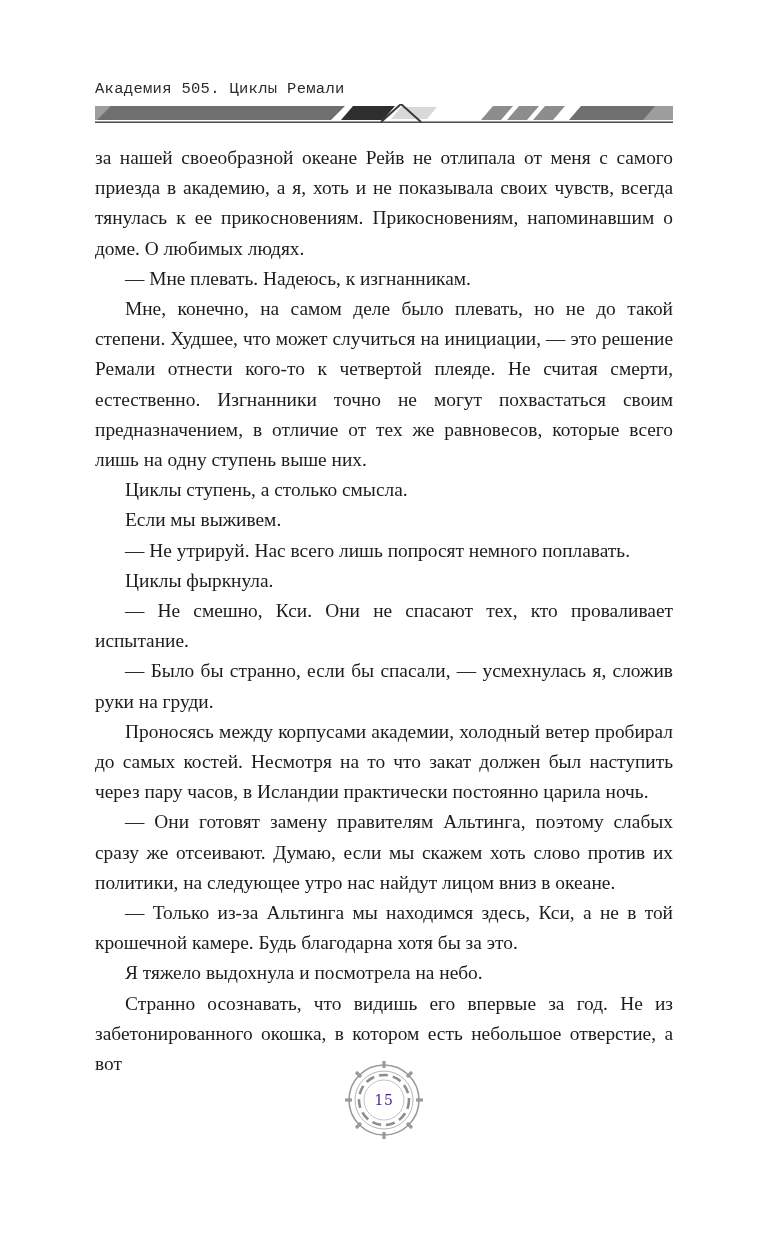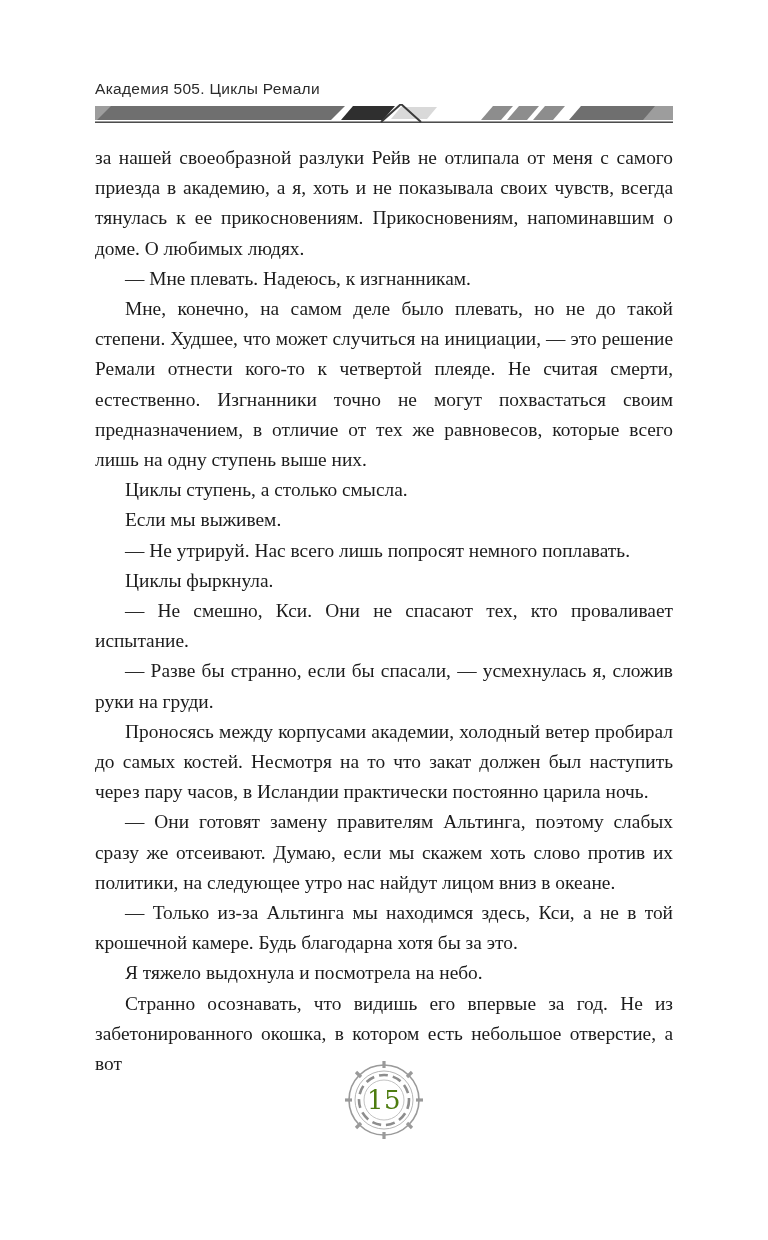--- a/index.html
+++ b/index.html
@@ -21,21 +21,21 @@
     width: 768px;
     height: 1240px;
   }
 
   
   .running-head {
     position: absolute;
     left: 95px;
     top: 80px;
     width: 580px;
-    font-family: Liberation Sans, sans-serif;
+    font-family: Liberation Mono, monospace;
     font-size: 15.5px;
     letter-spacing: 0.3px;
     color: #2b2b2b;
     white-space: nowrap;
   }
 
   
   .rule-band {
     position: absolute;
     left: 95px;
@@ -83,22 +83,22 @@
   }
   .folio-num {
     position: absolute;
     left: 0; top: 0;
     width: 90px;
     height: 90px;
     display: flex;
     align-items: center;
     justify-content: center;
     font-family: "DejaVu Serif", serif;
-    font-size: 26px;
-    color: #4d7c0f;
+    font-size: 14px;
+    color: #4c1d95;
     letter-spacing: 0.5px;
   }
 </style>
 </head>
 <body>
 
 <div class="page">
 
   <div class="running-head">Академия 505. Циклы Ремали</div>
 
@@ -121,29 +121,29 @@
       <path d="M450 2 H470 L458 16 H438 Z" fill="#8d8d8d"></path>
 
       <path d="M486 2 H578 L578 16 H474 Z" fill="#6f6f6f"></path>
       <path d="M560 2 H578 L578 16 H548 Z" fill="#9d9d9d"></path>
 
       <rect x="0" y="17.5" width="578" height="1.4" fill="#3a3a3a"></rect>
     </svg>
   </div>
 
   <div class="body-text">
-    <p class="no-indent">за нашей своеобразной разлуки Рейв не отлипала от меня с самого приезда в академию, а я, хоть и не показывала своих чувств, всегда тянулась к ее прикосновениям. Прикосновениям, напоминавшим о доме. О любимых людях.</p>
+    <p class="no-indent">за нашей своеобразной океане Рейв не отлипала от меня с самого приезда в академию, а я, хоть и не показывала своих чувств, всегда тянулась к ее прикосновениям. Прикосновениям, напоминавшим о доме. О любимых людях.</p>
     <p>— Мне плевать. Надеюсь, к изгнанникам.</p>
     <p>Мне, конечно, на самом деле было плевать, но не до такой степени. Худшее, что может случиться на инициации, — это решение Ремали отнести кого-то к четвертой плеяде. Не считая смерти, естественно. Изгнанники точно не могут похвастаться своим предназначением, в отличие от тех же равновесов, которые всего лишь на одну ступень выше них.</p>
     <p>Циклы ступень, а столько смысла.</p>
     <p>Если мы выживем.</p>
     <p>— Не утрируй. Нас всего лишь попросят немного поплавать.</p>
     <p>Циклы фыркнула.</p>
     <p>— Не смешно, Кси. Они не спасают тех, кто проваливает испытание.</p>
-    <p>— Разве бы странно, если бы спасали, — усмехнулась я, сложив руки на груди.</p>
+    <p>— Было бы странно, если бы спасали, — усмехнулась я, сложив руки на груди.</p>
     <p>Проносясь между корпусами академии, холодный ветер пробирал до самых костей. Несмотря на то что закат должен был наступить через пару часов, в Исландии практически постоянно царила ночь.</p>
     <p>— Они готовят замену правителям Альтинга, поэтому слабых сразу же отсеивают. Думаю, если мы скажем хоть слово против их политики, на следующее утро нас найдут лицом вниз в океане.</p>
     <p>— Только из-за Альтинга мы находимся здесь, Кси, а не в той крошечной камере. Будь благодарна хотя бы за это.</p>
     <p>Я тяжело выдохнула и посмотрела на небо.</p>
     <p>Странно осознавать, что видишь его впервые за год. Не из забетонированного окошка, в котором есть небольшое отверстие, а вот</p>
   </div>
 
   <div class="folio">
     <div class="folio-wrap">
       <svg width="90" height="90" viewBox="0 0 90 90" xmlns="http://www.w3.org/2000/svg" aria-hidden="true">

